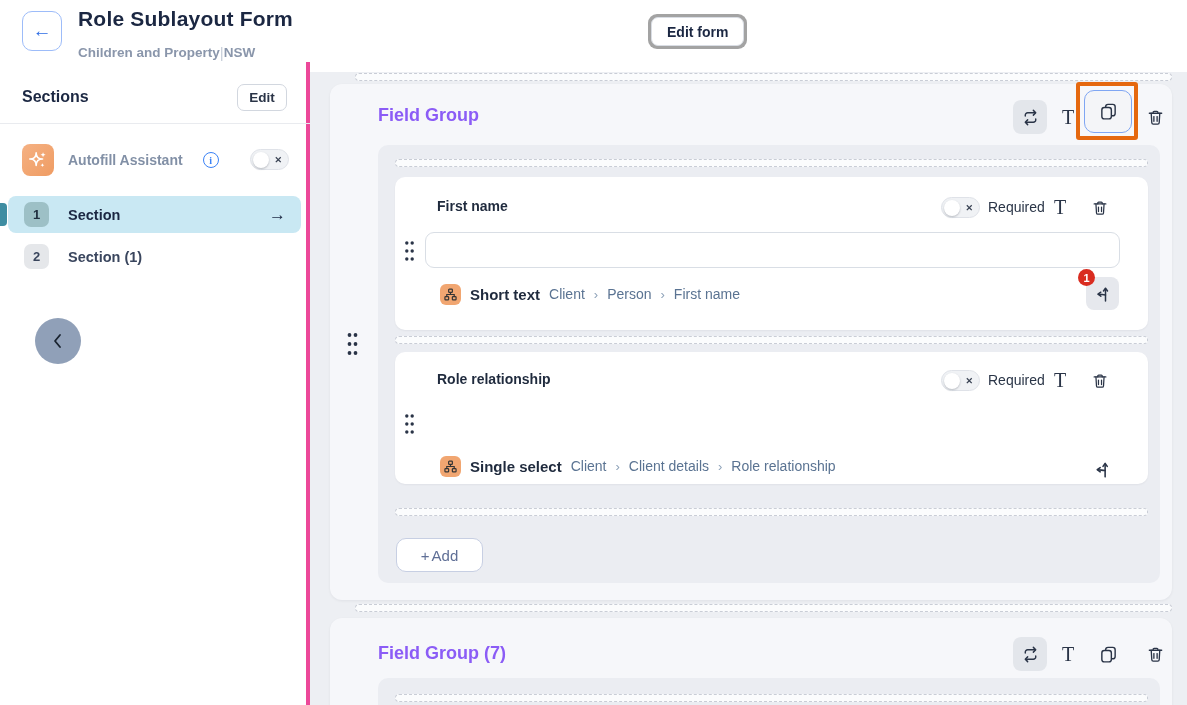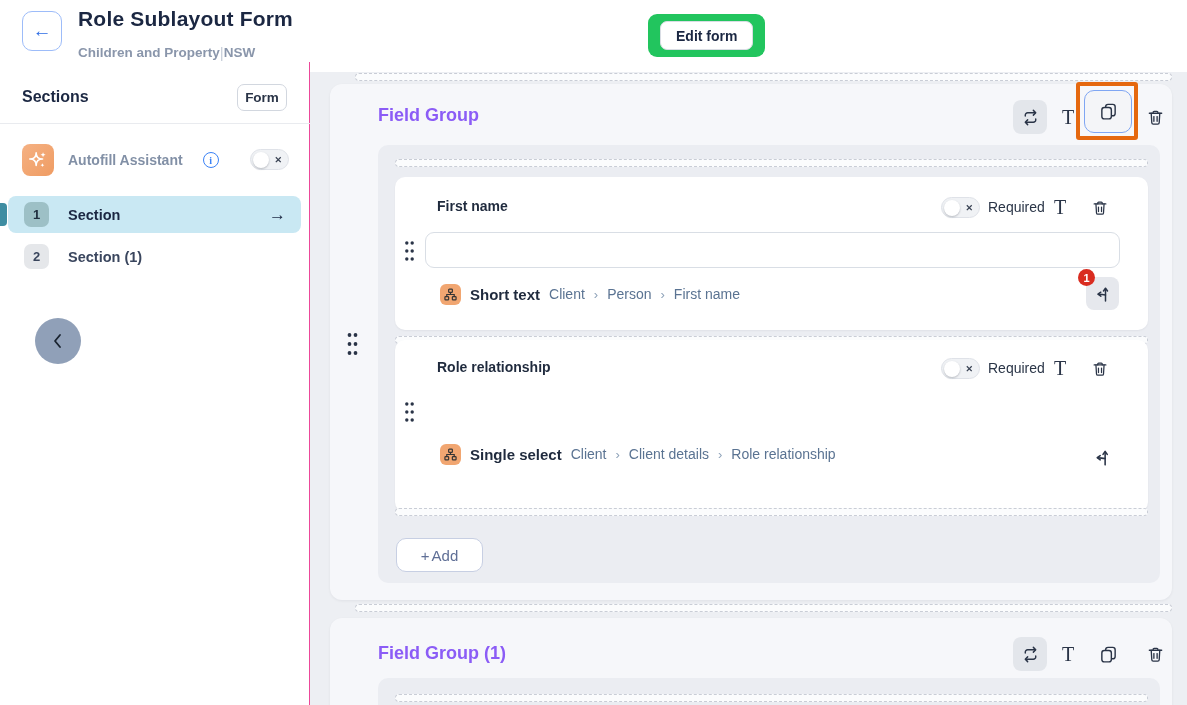--- a/index.html
+++ b/index.html
@@ -8,28 +8,28 @@
          font-family:"Liberation Sans", sans-serif; color:#1E2A40; }
 
   
   .header { position:absolute; left:0; top:0; width:1187px; height:62px; background:#fff; z-index:5; }
   .back-btn { position:absolute; left:22px; top:11px; width:40px; height:40px; border:1.5px solid #9DBCF9;
               border-radius:10px; background:#fff; display:flex; align-items:center; justify-content:center;
               color:#2B6BE4; font-size:19px; cursor:pointer; }
   .page-title { position:absolute; left:78px; top:7px; font-size:21px; font-weight:bold; color:#1B2742; letter-spacing:.2px; }
   .subtitle-row { position:absolute; left:78px; top:44px; font-size:13.5px; font-weight:bold; color:#8A96AB; display:flex; align-items:center;}
   .subtitle-pipe { color:#C6CDD8; font-weight:400; font-size:15px; }
-  .tabs { position:absolute; left:648px; top:14px; height:43px; background:#22c55e; border-radius:9px;
-          display:flex; align-items:center; padding:12px; }
+  .tabs { position:absolute; left:648px; top:14px; height:35px; background:#a3a3a3; border-radius:9px;
+          display:flex; align-items:center; padding:3px; }
   .tab { height:29px; display:flex; align-items:center; padding:0 15px; font-size:14px; border-radius:7px; cursor:pointer; }
   .tab.active { background:#fff; border:1px solid #D9DDE4; font-weight:bold; color:#1B2742; }
   .tab.inactive { color:#49536A; font-weight:bold; opacity:.75; }
 
   
-  .sidebar { position:absolute; left:0; top:62px; width:310px; height:643px; background:#fff; border-right:1px solid #ec4899; z-index:4; }
+  .sidebar { position:absolute; left:0; top:62px; width:310px; height:643px; background:#fff; border-right:4px solid #ec4899; z-index:4; }
   .sections-heading { position:absolute; left:22px; top:26px; font-size:16px; font-weight:bold; color:#1B2742; }
   .edit-btn { position:absolute; left:237px; top:22px; width:50px; height:27px; background:#fff; border:1px solid #D2D7DF;
               border-radius:7px; font-size:13.5px; font-weight:bold; color:#2A3447; display:flex; align-items:center; justify-content:center; cursor:pointer; }
   .sidebar-divider { position:absolute; left:0; top:61px; width:310px; height:1px; background:#E9EBEF; }
   .autofill-row { position:absolute; left:0; top:82px; width:310px; height:32px; }
   .autofill-icon { position:absolute; left:22px; top:0; width:32px; height:32px; border-radius:8px;
                    background:linear-gradient(135deg,#F5B183,#EF9C63); display:flex; align-items:center; justify-content:center; }
   .autofill-label { position:absolute; left:68px; top:0; height:32px; display:flex; align-items:center; gap:20px;
                     font-size:14px; font-weight:bold; color:#8290A6; }
   .info-icon { width:16px; height:16px; border:1.5px solid #3B82F6; border-radius:50%; color:#3B82F6;
@@ -100,21 +100,21 @@
     <span class="subtitle-pipe">|</span>
     <span>NSW</span>
   </div>
   <div class="tabs">
     <div class="tab active">Edit form</div>
   </div>
 </div>
 
 <div class="sidebar">
   <div class="sections-heading">Sections</div>
-  <button class="edit-btn">Form</button>
+  <button class="edit-btn">Edit</button>
   <div class="sidebar-divider"></div>
 
   <div class="autofill-row">
     <div class="autofill-icon">
       <svg width="22" height="22" viewBox="0 0 24 24" fill="none" stroke="#ffffff" stroke-width="1.7" stroke-linejoin="round">
         <path d="M10 4 C10 8.5 7.5 11 3 11 C7.5 11 10 13.5 10 18 C10 13.5 12.5 11 17 11 C12.5 11 10 8.5 10 4 Z"></path>
         <path d="M17.5 3.5 l.8 2 2 .8 -2 .8 -.8 2 -.8 -2 -2 -.8 2 -.8 z" fill="#ffffff" stroke="none"></path>
         <path d="M16.8 15.5 l.6 1.5 1.5 .6 -1.5 .6 -.6 1.5 -.6 -1.5 -1.5 -.6 1.5 -.6 z" fill="#ffffff" stroke="none"></path>
       </svg>
     </div>
@@ -247,21 +247,21 @@
             <path d="M12.5 17 V5"></path>
               <path d="M10.5 7 L12.5 4.2 L14.5 7"></path>
             <path d="M12.5 11 C9.5 11 8.5 10.2 5.5 10.2"></path>
               <path d="M7.8 8.2 L5 10.2 L7.8 12.2"></path>
           </svg>
         </div>
       </div>
 
       <div class="dropzone" style="left:17px; top:191px; width:753px;"></div>
 
-      <div class="field-card" style="top:195px; height:172px;padding-left:38px;">
+      <div class="field-card" style="top:207px; height:132px;padding-left:38px;">
         <div class="field-label" style="top:19px;">Role relationship</div>
         <div class="toggle field-toggle" style="top:18px;">
           <div class="knob"></div>
           <span class="x">✕</span>
         </div>
         <div class="required-label" style="top:20px;">Required</div>
         <div class="small-icon-btn" style="left:652px; top:15px;">
           <span class="t-glyph">T</span>
         </div>
         <div class="small-icon-btn" style="left:692px; top:16px;">
@@ -314,21 +314,21 @@
       <button class="add-btn" style="top:393px;">
         <span>+</span>
         <span>Add</span>
       </button>
     </div>
   </div>
 
   <div class="dropzone" style="left:45px; top:542px; width:817px;"></div>
 
   <div class="group-card" style="top:556px; height:180px;">
-    <div class="group-title" style="top:25px;">Field Group (1)</div>
+    <div class="group-title" style="top:25px;">Field Group (7)</div>
 
     <div class="icon-btn bg" style="left:683px; top:19px;">
       <svg width="19" height="19" viewBox="0 0 20 20" fill="none" stroke="#2A3447" stroke-width="1.5" stroke-linecap="round" stroke-linejoin="round">
         <path d="M4.5 8.5 V7.5 a2.5 2.5 0 0 1 2.5 -2.5 h8"></path>
           <path d="M13 2.5 L15.5 5 L13 7.5"></path>
         <path d="M15.5 11.5 v1 a2.5 2.5 0 0 1 -2.5 2.5 h-8"></path>
           <path d="M7 12.5 L4.5 15 L7 17.5"></path>
       </svg>
     </div>
     <div class="icon-btn" style="left:721px; top:19px;">

